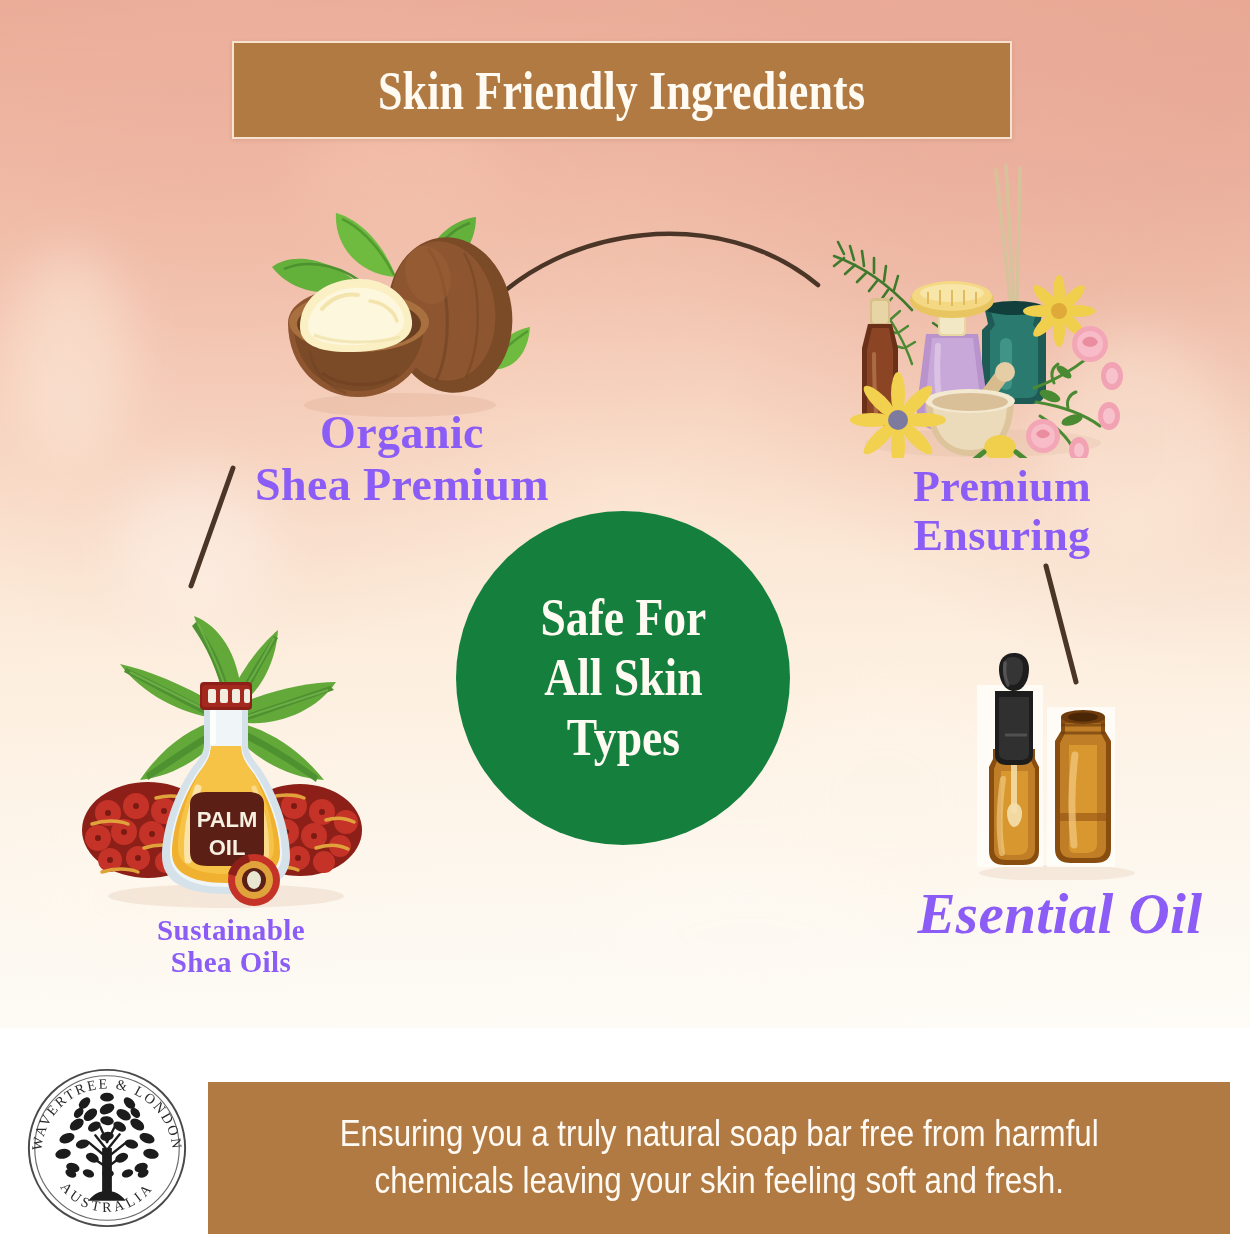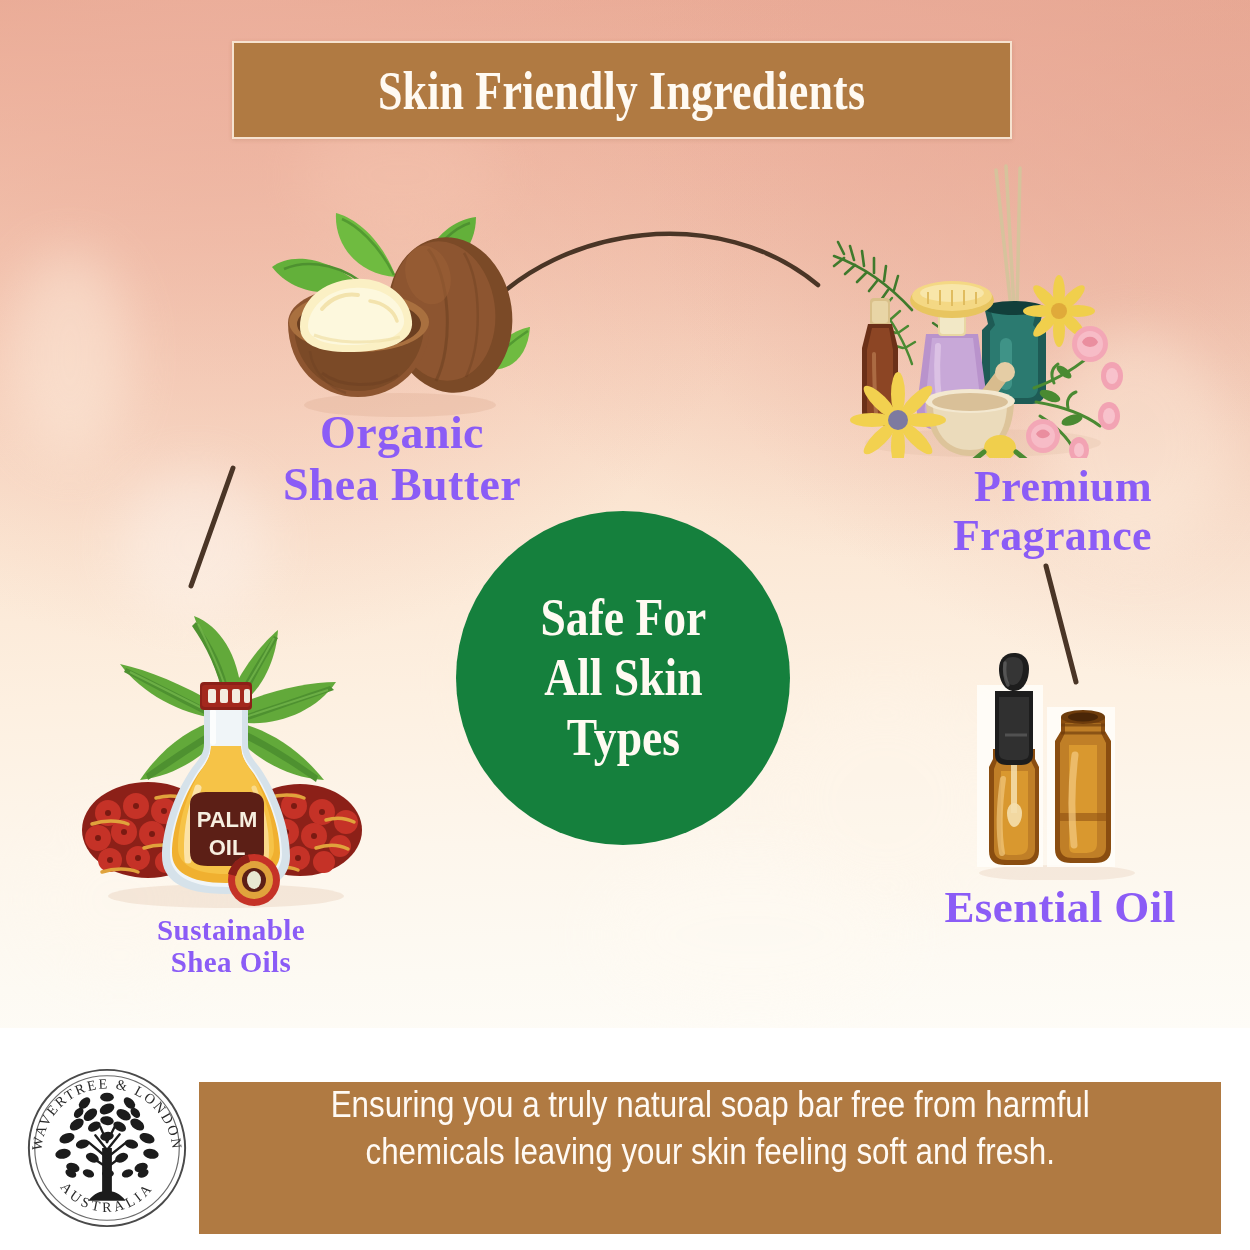--- a/index.html
+++ b/index.html
@@ -41,31 +41,31 @@
   
   .circle{position:absolute;left:456px;top:511px;width:334px;height:334px;border-radius:50%;
      background:#15803d;display:flex;align-items:center;justify-content:center;}
   .circle .ctext{color:#fffaf2;font-size:53px;line-height:1.13;font-weight:700;text-align:center;
      font-family:"Liberation Serif",serif;transform:scaleX(.86);transform-origin:center;}
 
   
   .lbl{position:absolute;color:#8b5cf6;font-weight:700;text-align:center;
        font-family:"Liberation Serif",serif;line-height:1.12;letter-spacing:.4px;}
   .lbl-shea{left:232px;top:407px;width:340px;font-size:46px;}
-  .lbl-frag{left:852px;top:462px;width:300px;font-size:44px;text-align:right;}
+  .lbl-frag{left:852px;top:462px;width:300px;font-size:44px;}
   .lbl-palm{left:56px; top:914px;width:350px;font-size:29px;text-align:center;}
-  .lbl-ess {left:880px;top:882px;width:360px;font-size:45px;}
+  .lbl-ess {left:880px;top:882px;width:360px;font-size:57px;font-style:italic;}
 
   
   .conn{position:absolute;pointer-events:none;}
 
   
   .logo{position:absolute;left:24px;top:1063px;width:166px;height:170px;}
-  .msgbar{position:absolute;left:199px;top:1082px;width:1022px;height:152px;background:#b07a42;
-     display:flex;align-items:flex-start;justify-content:center;}
+  .msgbar{position:absolute;left:208px;top:1082px;width:1022px;height:152px;background:#b07a42;
+     display:flex;align-items:center;justify-content:center;}
   .msgbar p{margin:0;color:#fffaf4;font-size:36px;line-height:1.30;text-align:center;font-weight:400;
      font-family:"Liberation Sans",sans-serif;transform:scaleX(.87);transform-origin:center;white-space:pre-line;}
 
   .art{position:absolute;}
 </style>
 </head>
 <body>
 
 <div id="page">
 
@@ -476,26 +476,26 @@
   <div class="circle">
     <div class="ctext">
       <div>Safe For</div>
       <div>All Skin</div>
       <div>Types</div>
     </div>
   </div>
 
   <div class="lbl lbl-shea">
     <div>Organic</div>
-    <div>Shea Butter</div>
+    <div>Shea Premium</div>
   </div>
 
   <div class="lbl lbl-frag">
     <div>Premium</div>
-    <div>Fragrance</div>
+    <div>Ensuring</div>
   </div>
 
   <div class="lbl lbl-palm">
     <div>Sustainable</div>
     <div>Shea Oils</div>
   </div>
 
   <div class="lbl lbl-ess">
     <div>Esential Oil</div>
   </div>

